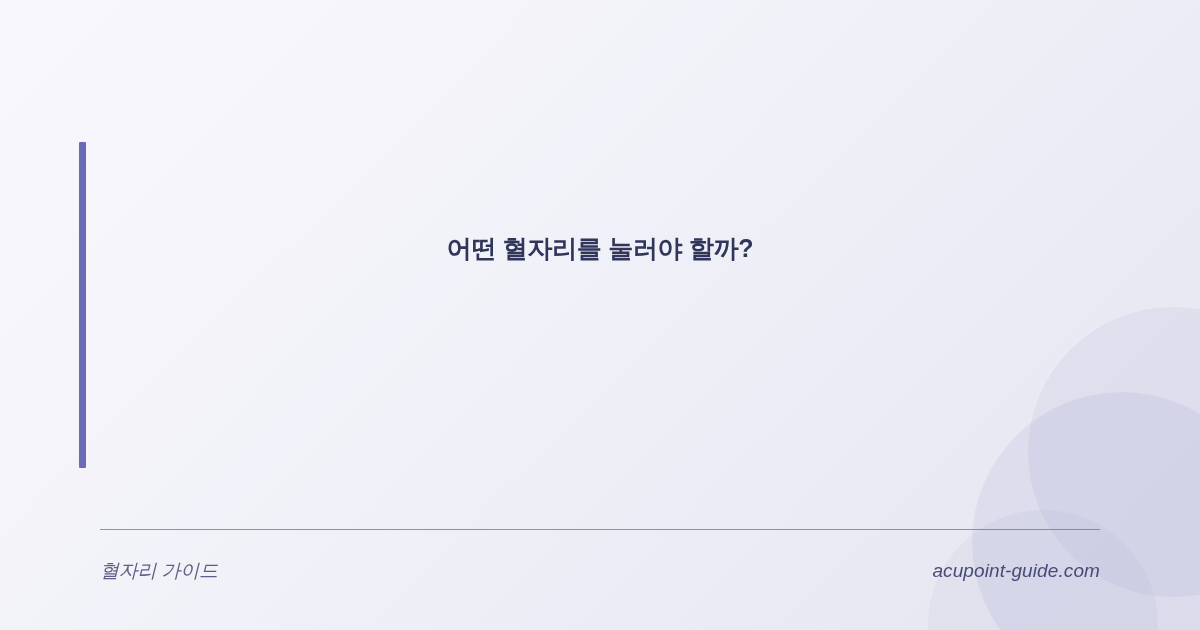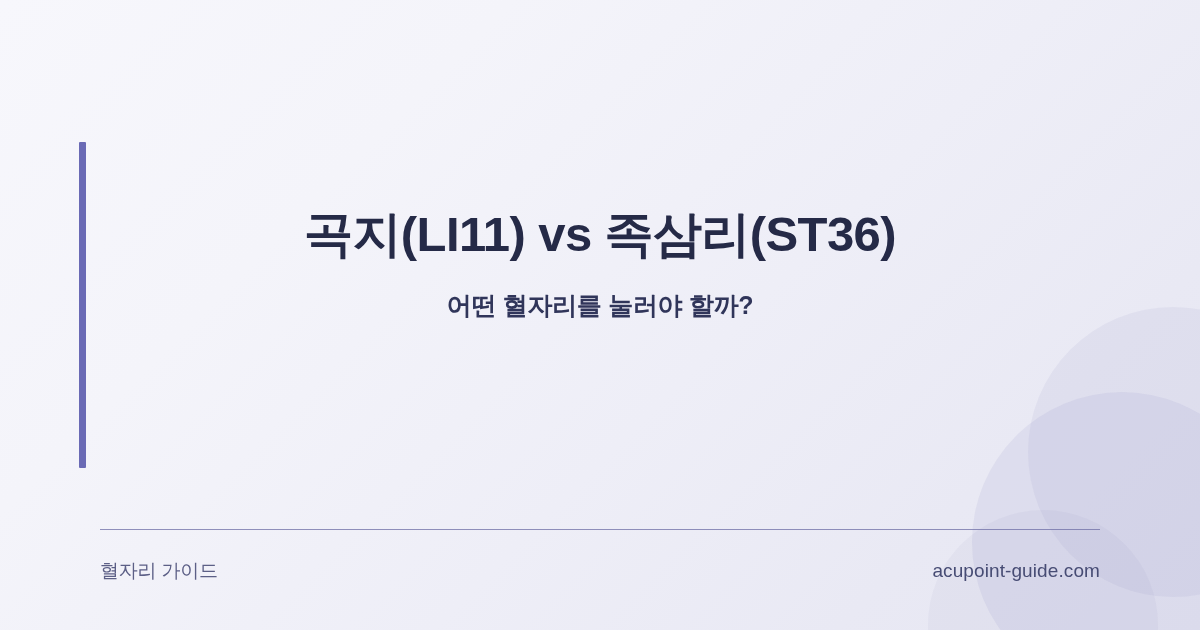--- a/index.html
+++ b/index.html
@@ -114,20 +114,21 @@
 
   .footer {
     position: absolute;
     left: 100px;
     right: 100px;
     top: 552px;
     height: 38px;
     display: flex;
     align-items: center;
     justify-content: space-between;
+    font-style: italic;
   }
 
   .footer-brand {
     font-size: 19px;
     font-weight: 500;
     letter-spacing: -0.2px;
     color: #5c5f86;
     white-space: nowrap;
   }
 
@@ -146,21 +147,20 @@
 
   <div class="deco-layer">
     <span class="circle circle-a"></span>
     <span class="circle circle-b"></span>
     <span class="circle circle-c"></span>
   </div>
 
   <div class="accent-bar"></div>
 
   <div class="headline-block">
-    <h1 class="title">곡지(LI11) vs 족삼리(ST36)</h1>
     <p class="subtitle">어떤 혈자리를 눌러야 할까?</p>
   </div>
 
   <div class="divider"></div>
 
   <div class="footer">
     <span class="footer-brand">혈자리 가이드</span>
     <span class="footer-domain">acupoint-guide.com</span>
   </div>
 

